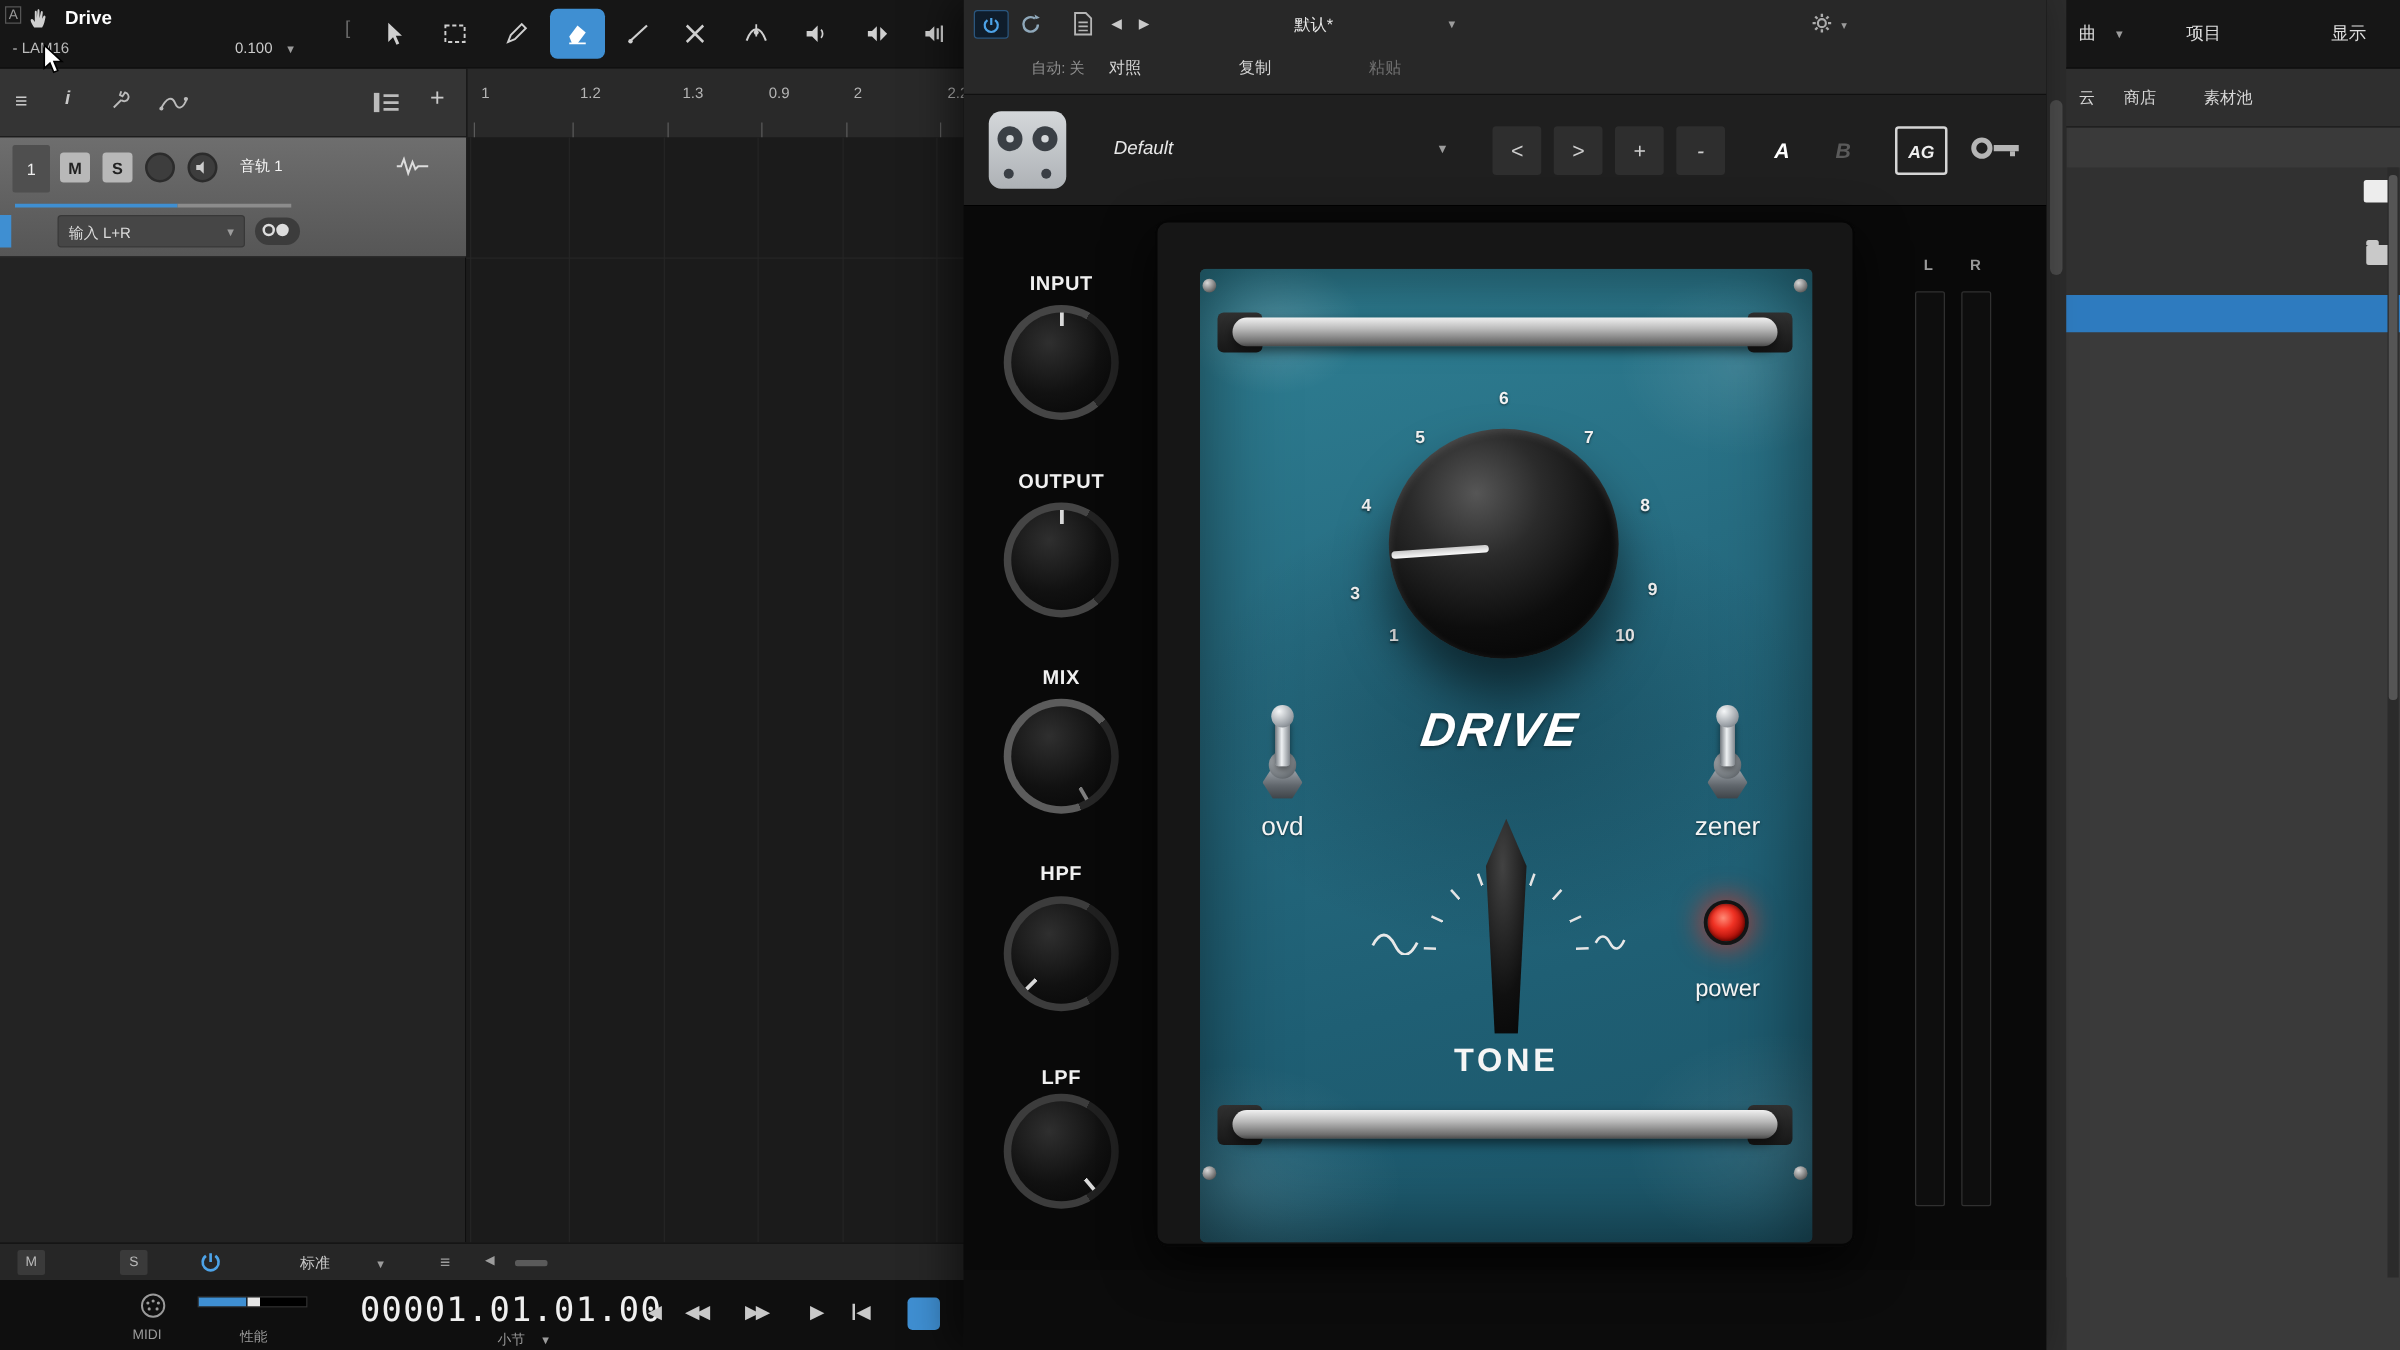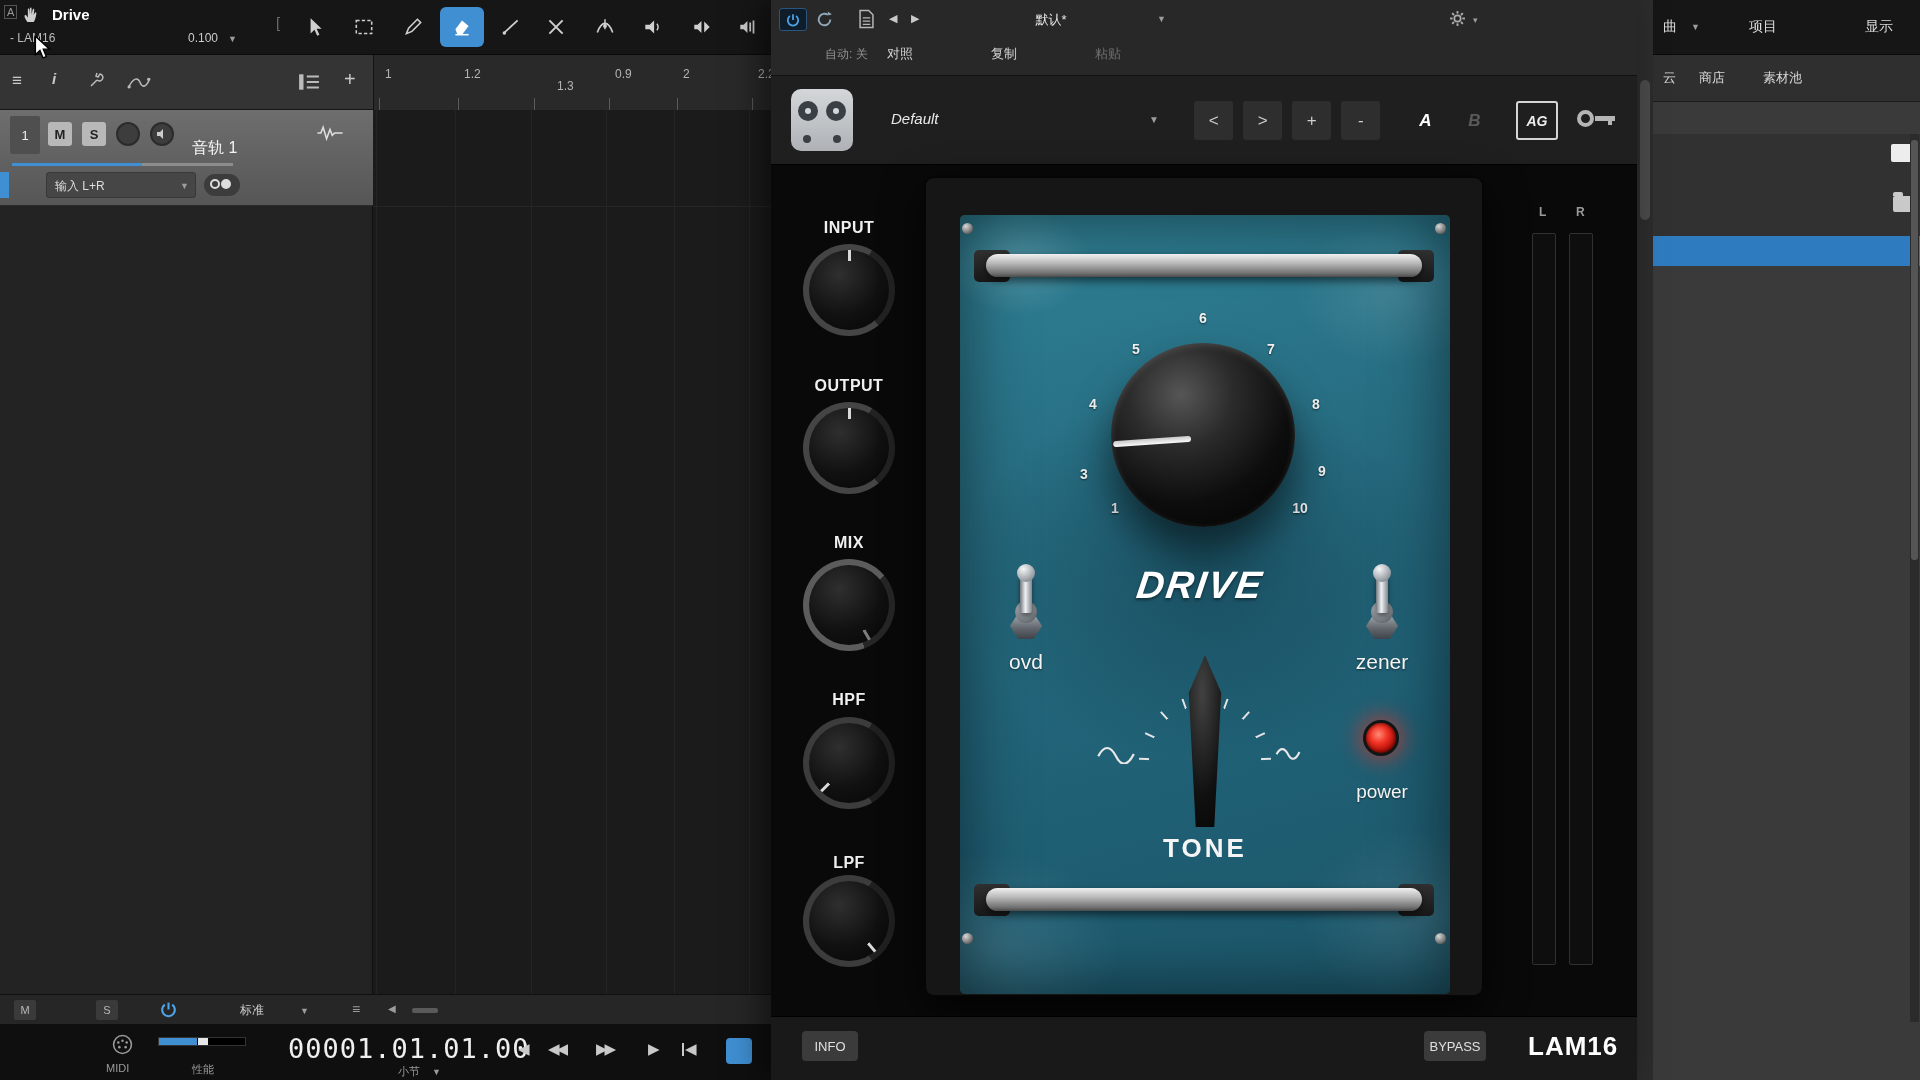--- a/index.html
+++ b/index.html
@@ -191,42 +191,42 @@
           <rect x="1" y="1" width="4" height="14" fill="#bbb"></rect>
           <path d="M8 3 H19 M8 8 H19 M8 13 H19" stroke="#bbb" stroke-width="2"></path>
         </svg>
       <span class="ab" style="left:344px;top:13px;font-size:20px;color:#c9c9c9;">+</span>
       <div id="ruler">
         <span class="rtick" style="left:5px;"></span>
           <span class="rnum" style="left:11px;">1</span>
         <span class="rtick" style="left:84px;"></span>
           <span class="rnum" style="left:90px;">1.2</span>
         <span class="rtick" style="left:160px;"></span>
-          <span class="rnum" style="left:183px;margin-top:12px;">1.3</span>
+          <span class="rnum" style="left:172px;">1.3</span>
         <span class="rtick" style="left:235px;"></span>
           <span class="rnum" style="left:241px;">0.9</span>
         <span class="rtick" style="left:303px;"></span>
           <span class="rnum" style="left:309px;">2</span>
         <span class="rtick" style="left:378px;"></span>
           <span class="rnum" style="left:384px;">2.2</span>
       </div>
     </div>
 
     <div id="trackpanel" class="ab">
       <div id="trackheader">
         <div class="ab cc" style="left:10px;top:6px;width:30px;height:38px;background:#4f4f4f;color:#eee;font-size:13px;border-radius:2px;">1</div>
         <div class="msbtn" style="left:48px;">M</div>
         <div class="msbtn" style="left:82px;">S</div>
         <div class="ab" style="left:116px;top:12px;width:24px;height:24px;border-radius:50%;background:#3d3d3d;border:2px solid #2b2b2b;"></div>
         <div class="ab cc" style="left:150px;top:12px;width:24px;height:24px;border-radius:50%;background:#3d3d3d;border:2px solid #2b2b2b;">
             <svg style="width:12px;height:12px;" viewBox="0 0 12 12">
               <path d="M1 4 L4 4 L7 1 L7 11 L4 8 L1 8 Z" fill="#ccc"></path>
             </svg>
           </div>
-        <span class="ab" style="left:192px;top:28px;font-size:16px;color:#f4f4f4;">音轨 1</span>
+        <span class="ab" style="left:192px;top:15px;font-size:12px;color:#f4f4f4;">音轨 1</span>
         <svg class="ab" style="left:316px;top:15px;width:28px;height:16px;" viewBox="0 0 24 14">
             <path d="M1 7 H4 L6 2 L9 12 L12 4 L14 9 L16 7 H23" stroke="#ddd" fill="none" stroke-width="1.4"></path>
           </svg>
         <div class="ab" style="left:12px;top:53px;width:130px;height:3px;background:#3f8fd2;"></div>
         <div class="ab" style="left:142px;top:53px;width:91px;height:3px;background:#8c8c8c;"></div>
         <div class="ab" style="left:0;top:62px;width:9px;height:26px;background:#3f8fd2;"></div>
         <div class="ab" style="left:46px;top:62px;width:150px;height:26px;background:#464646;border-radius:3px;border:1px solid #383838;">
           <span style="position:absolute;left:8px;top:5px;font-size:12px;color:#ddd;">输入 L+R</span>
           <span class="chev" style="position:absolute;right:6px;top:8px;">▼</span>
         </div>
@@ -474,23 +474,18 @@
         <div id="led"></div>
         <span class="swlabel" style="left:458px;top:616px;font-size:19px;">power</span>
       </div>
 
       <span class="mlabel" style="left:768px;">L</span>
       <span class="mlabel" style="left:805px;">R</span>
       <div class="meter" style="left:761px;"></div>
       <div class="meter" style="left:798px;"></div>
     </div>
 
-    <div id="pfooter">
-      <div class="footbtn" style="left:31px;width:56px;">INFO</div>
-      <div class="footbtn" style="left:653px;width:62px;">BYPASS</div>
-      <span class="ab" style="left:757px;top:14px;font-size:26px;font-weight:800;letter-spacing:1px;color:#fff;">LAM16</span>
-    </div>
   </div>
 
   <svg class="ab" style="left:30px;top:34px;width:26px;height:26px;z-index:99;" viewBox="0 0 24 24">
       <path d="M5 2 L5 19 L9.2 15.2 L12 22 L15 20.8 L12.2 14 L18 14 Z" fill="#fff" stroke="#000" stroke-width="1.2"></path>
     </svg>
 </div>
 
 </body></html>

